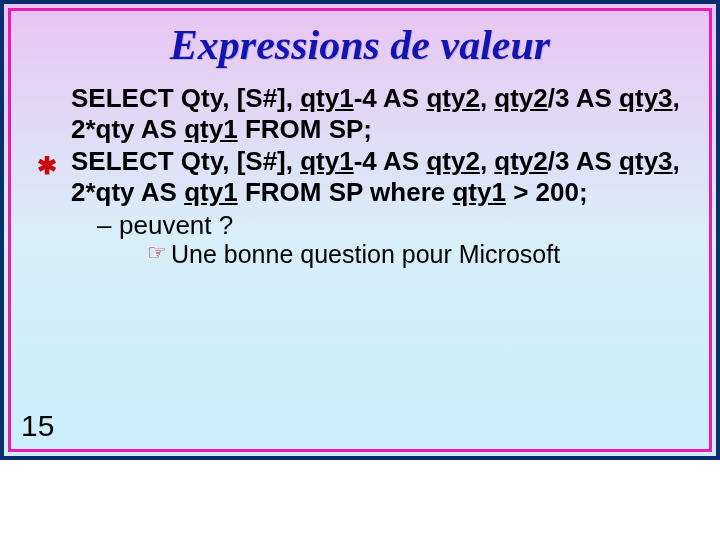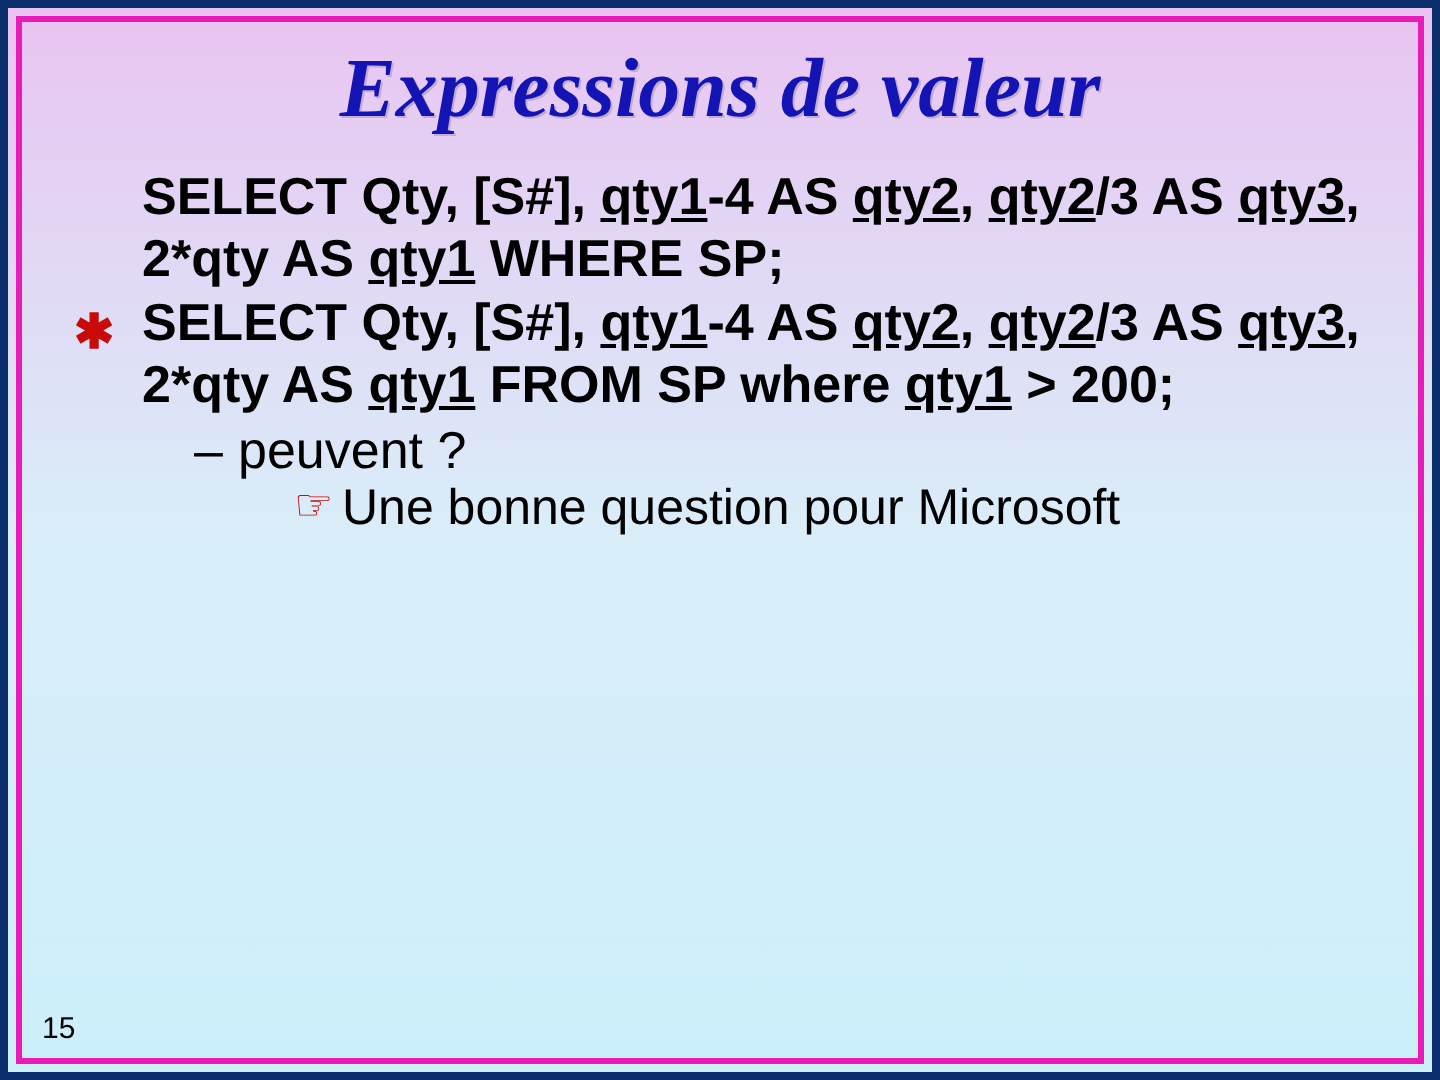--- a/index.html
+++ b/index.html
@@ -6,21 +6,21 @@
     margin: 0;
     padding: 0;
     width: 720px;
     height: 540px;
     font-family: Arial, Helvetica, sans-serif;
     overflow: hidden;
   }
   .slide {
     box-sizing: border-box;
     width: 720px;
-    height: 540px;
+    height: 460px;
     border: 4px solid #0a2d6b;
     position: relative;
     background: linear-gradient(to bottom, #e9c4f1 0%, #d9eef9 50%, #cbeffb 100%);
   }
   .inner-border {
     position: absolute;
     left: 4px;
     top: 4px;
     right: 4px;
     bottom: 4px;
@@ -92,39 +92,39 @@
   .pointer {
     color: #c80a0a;
     width: 24px;
     flex: 0 0 24px;
     font-size: 22px;
   }
   .pagenum {
     position: absolute;
     left: 10px;
     bottom: 6px;
-    font-size: 15px;
+    font-size: 30px;
     color: #000;
   }
 </style>
 </head>
 <body>
 
 <div class="slide">
   <div class="inner-border">
 
     <div class="title">Expressions de valeur</div>
 
     <div class="content">
 
 
       <div class="row">
         <div class="bullet-col"></div>
         <div class="text-col">
-          <b><span>SELECT  Qty,  [S#], </span><span class="ul">qty1</span><span>-4 AS </span><span class="ul">qty2</span><span>, </span><span class="ul">qty2</span><span>/3 AS </span><span class="ul">qty3</span><span>, 2*qty AS </span><span class="ul">qty1</span><span> WHERE SP;</span></b>
+          <b><span>SELECT  Qty,  [S#], </span><span class="ul">qty1</span><span>-4 AS </span><span class="ul">qty2</span><span>, </span><span class="ul">qty2</span><span>/3 AS </span><span class="ul">qty3</span><span>, 2*qty AS </span><span class="ul">qty1</span><span> FROM SP;</span></b>
         </div>
       </div>
 
 
       <div class="row">
         <div class="bullet-col"><span class="cross">✱</span></div>
         <div class="text-col">
           <b><span>SELECT  Qty,  [S#], </span><span class="ul">qty1</span><span>-4 AS </span><span class="ul">qty2</span><span>, </span><span class="ul">qty2</span><span>/3 AS </span><span class="ul">qty3</span><span>, 2*qty AS </span><span class="ul">qty1</span><span> FROM SP where </span><span class="ul">qty1</span><span> &gt; 200;</span></b>
         </div>
       </div>

